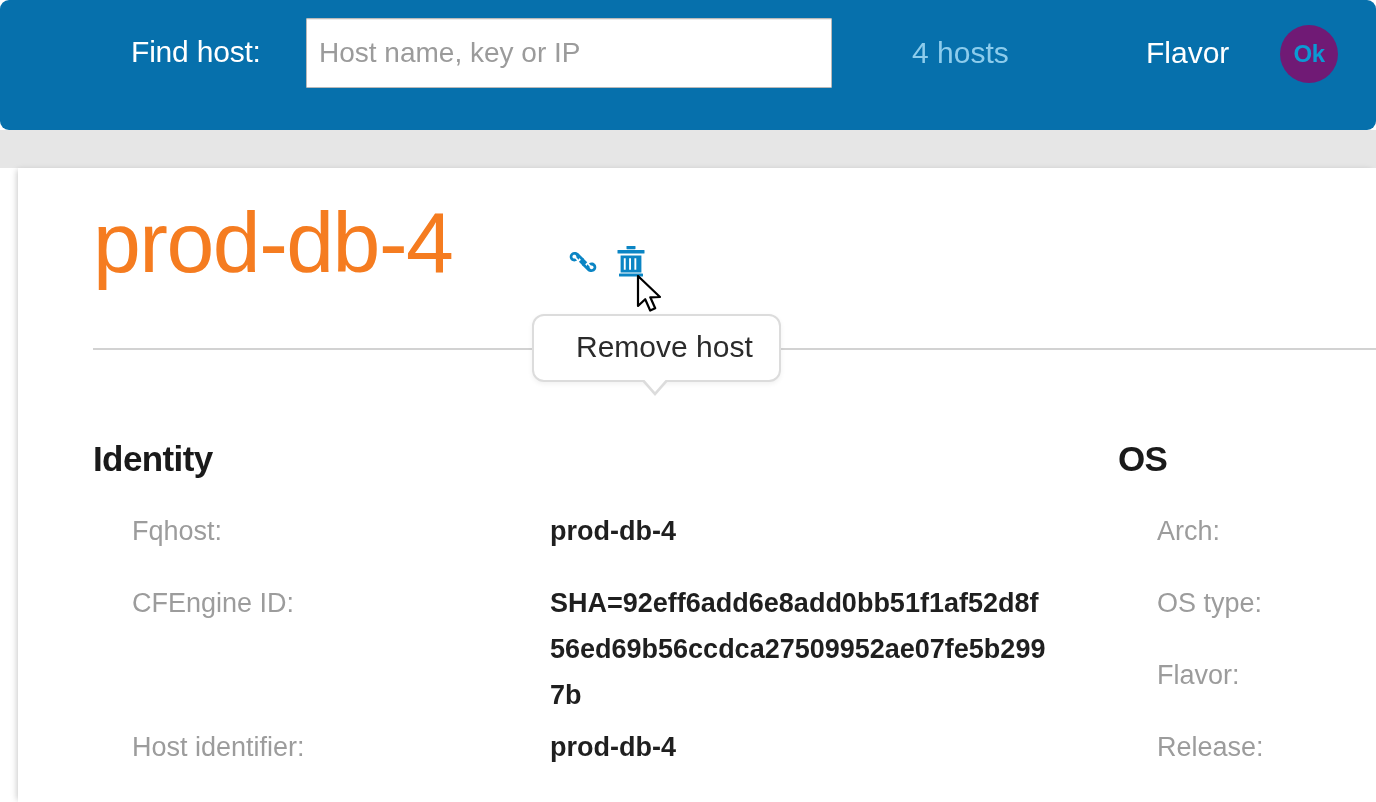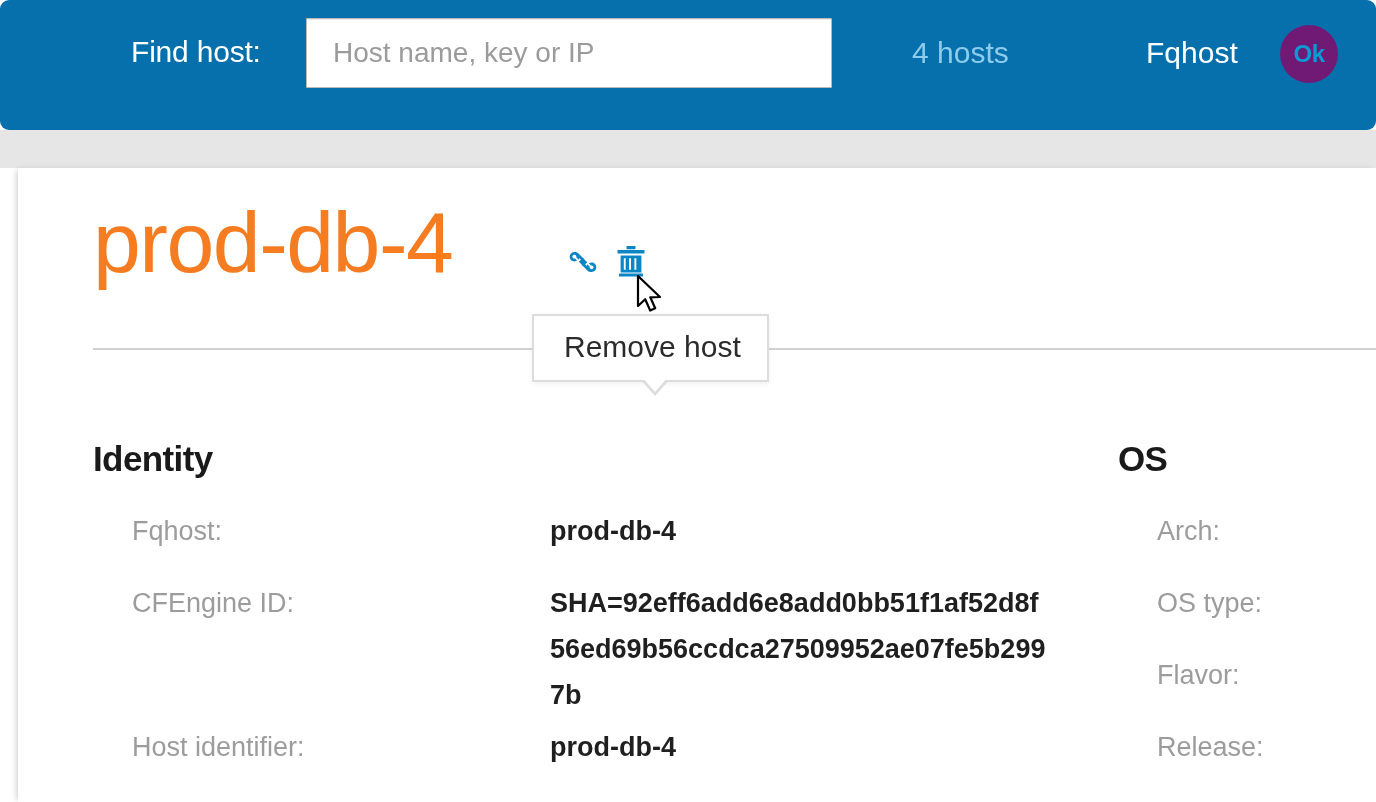--- a/index.html
+++ b/index.html
@@ -27,21 +27,21 @@
   }
   .find-input {
     position: absolute; left: 306px; top: 18px;
     width: 526px; height: 70px;
     background: #ffffff;
     border: 1px solid #b9b9b9;
     border-radius: 1px;
     font-family: "Liberation Sans", sans-serif;
     font-size: 28px;
     color: #c2410c;
-    padding: 0 26px;
+    padding: 0 12px;
     outline: none;
     box-shadow: 0 1px 0 rgba(0,0,0,.08) inset;
   }
   .find-input::placeholder { color: #9b9b9b; }
   .hosts-count {
     position: absolute; left: 912px; top: 36px;
     font-size: 30px; color: #8DCCEC; white-space: nowrap;
   }
   .health-label {
     position: absolute; left: 1146px; top: 36px;
@@ -124,22 +124,22 @@
   .id-row-2 { position: absolute; left: 0; top: 216px; width: 1000px; }
 
   .os-row { height: 72px; }
   .os-row .rowlabel { width: 270px; }
 
   
   .tooltip {
     position: absolute; left: 514px; top: 146px;
     background: #ffffff;
     border: 2px solid #DCDCDC;
-    border-radius: 0;
-    padding: 14px 26px 16px 30px;
+    border-radius: 12px;
+    padding: 14px 26px 16px 42px;
     font-size: 30px; color: #2b2b2b;
     white-space: nowrap;
     box-shadow: 0 2px 5px rgba(0,0,0,.06);
     z-index: 40;
   }
   .tooltip-arrow, .tooltip-arrow-inner {
     position: absolute; width: 0; height: 0;
     border-left: 14px solid transparent;
     border-right: 14px solid transparent;
   }
@@ -157,21 +157,21 @@
 </style>
 </head>
 <body>
 
 <div id="root">
 
   <div class="topbar">
     <div class="find-label">Find host:</div>
     <input class="find-input" type="text" placeholder="Host name, key or IP" style="">
     <div class="hosts-count">4 hosts</div>
-    <div class="health-label">Fqhost</div>
+    <div class="health-label">Flavor</div>
     <div class="health-badge">Ok</div>
   </div>
 
   <div class="subbar"></div>
 
   <div class="panel">
 
     <h1 class="page-title">prod-db-4</h1>
 
     <div class="title-actions">

